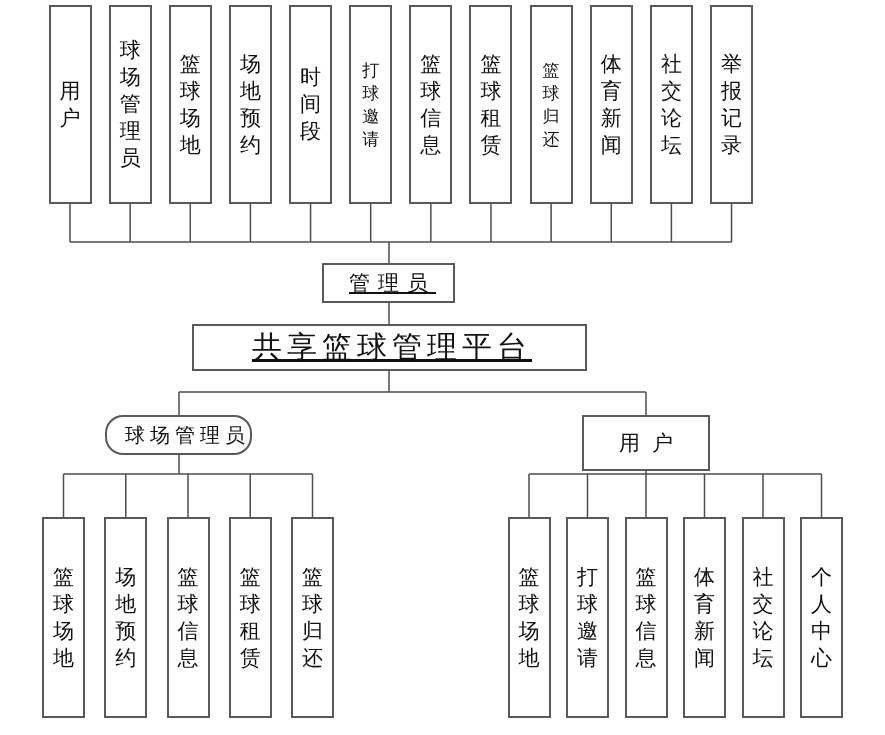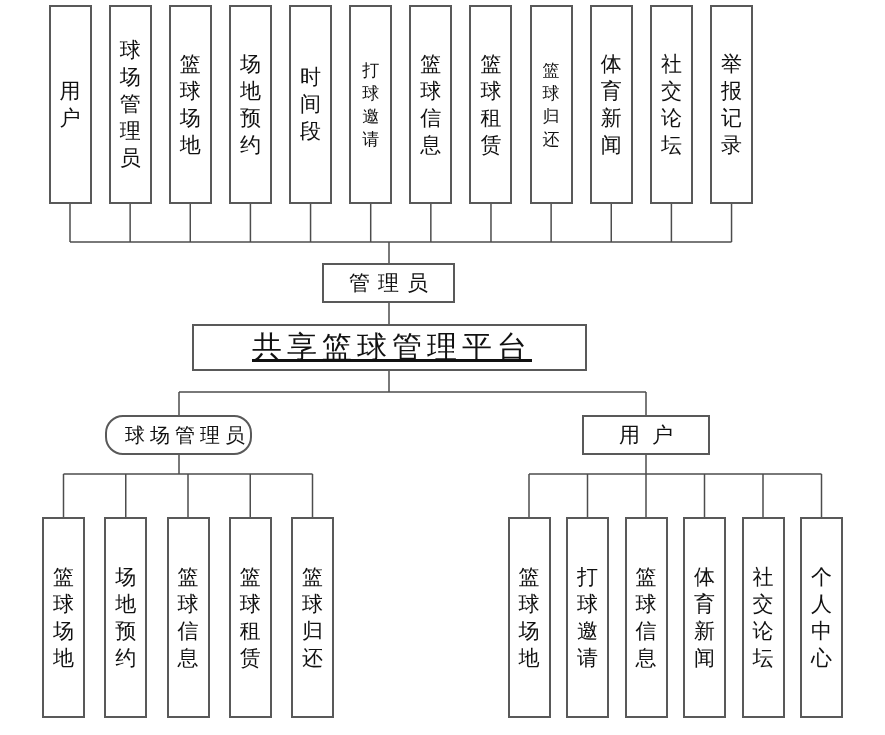--- a/index.html
+++ b/index.html
@@ -34,24 +34,24 @@
     flex-direction:column;
     align-items:center;
     font-size:21px;
     line-height:27px;
   }
   .vbox.small .vtext{
     font-size:17px;
     line-height:23px;
   }
   
-  #admin-box{left:322px;top:263px;width:133px;height:40px;font-size:21px;letter-spacing:8px;padding-left:8px;}
+  #admin-box{left:322px;top:263px;width:133px;height:40px;font-size:21px;letter-spacing:8px;padding-left:8px;text-decoration:underline;}
   #platform-box{left:192px;top:324px;width:395px;height:47px;font-size:30px;letter-spacing:5px;padding-left:5px;text-decoration:underline;}
   #branch-left-box{left:105px;top:415px;width:147px;height:40px;font-size:20px;letter-spacing:5px;padding-left:18px;border-radius:18px;}
-  #branch-right-box{left:582px;top:415px;width:128px;height:40px;font-size:21px;letter-spacing:12px;padding-left:12px;}
+  #branch-right-box{left:582px;top:415px;width:128px;height:56px;font-size:21px;letter-spacing:12px;padding-left:12px;}
 </style>
 </head>
 <body>
 
 <div id="diagram">
   <svg id="connectors" xmlns="http://www.w3.org/2000/svg" viewBox="0 0 885 735">
       <line x1="70" y1="203" x2="70" y2="242" stroke="#4d4d4d" stroke-width="1.5"></line>
       <line x1="130.14" y1="203" x2="130.14" y2="242" stroke="#4d4d4d" stroke-width="1.5"></line>
       <line x1="190.28" y1="203" x2="190.28" y2="242" stroke="#4d4d4d" stroke-width="1.5"></line>
       <line x1="250.42000000000002" y1="203" x2="250.42000000000002" y2="242" stroke="#4d4d4d" stroke-width="1.5"></line>

